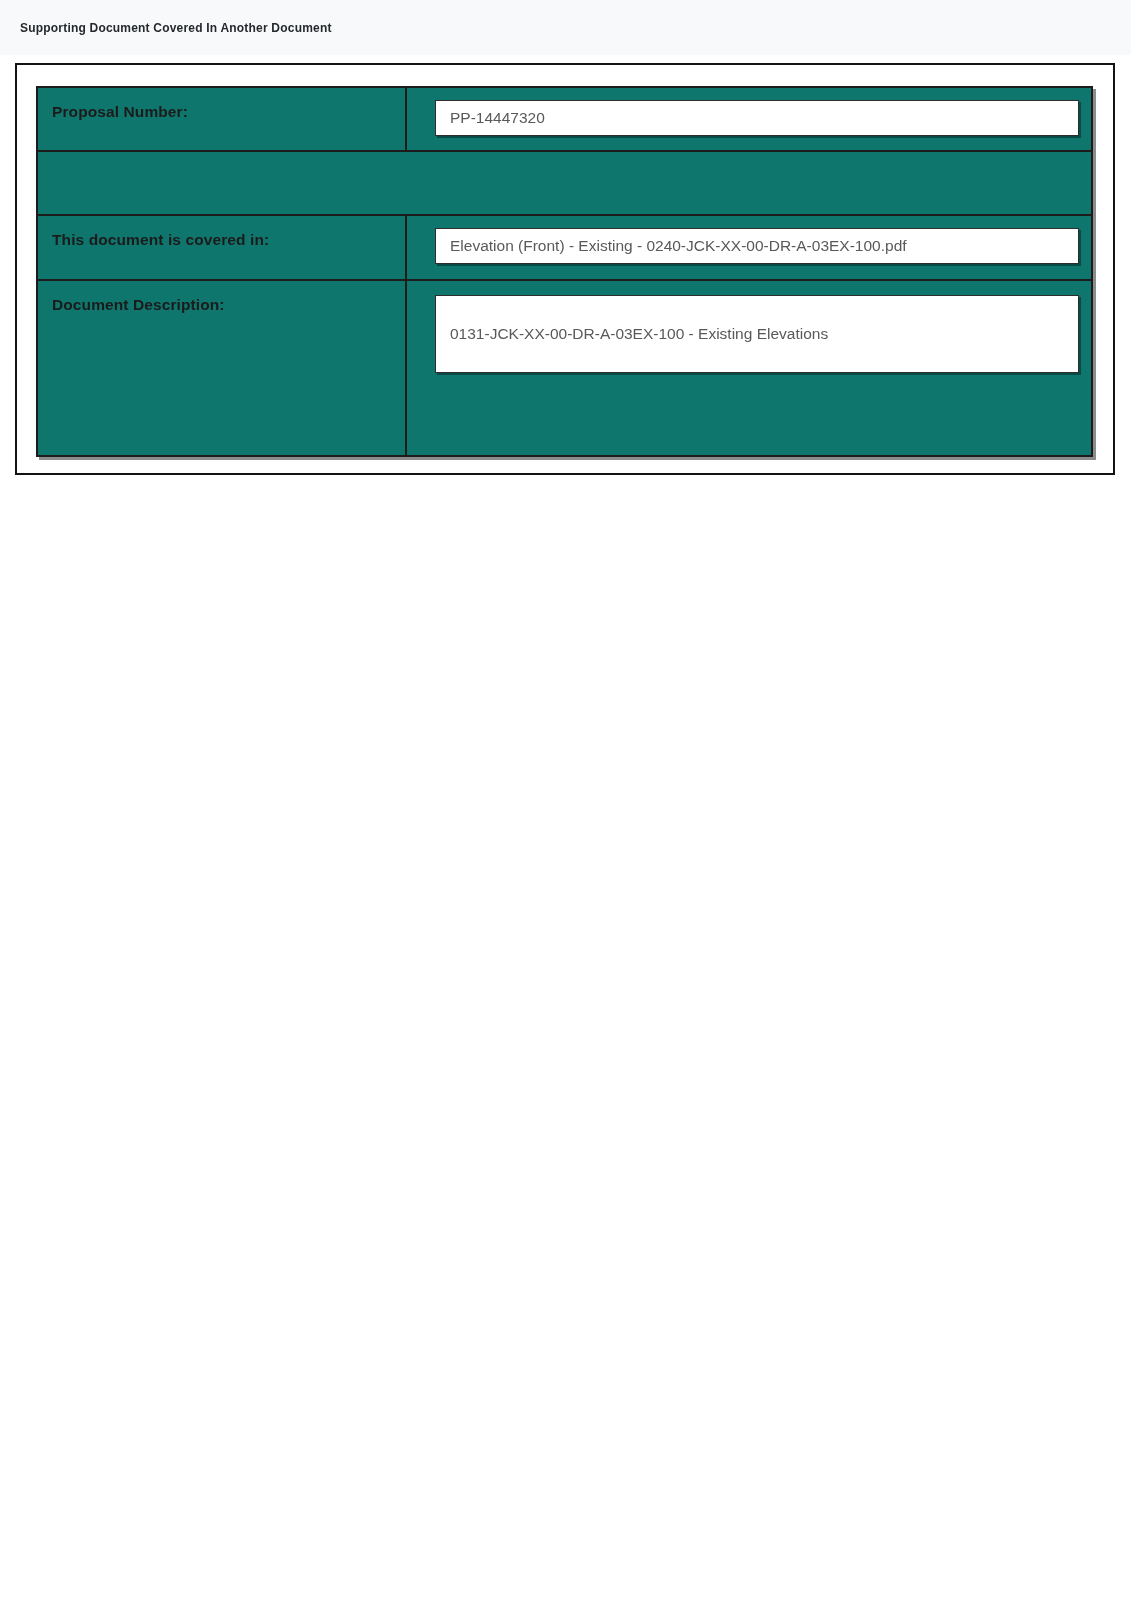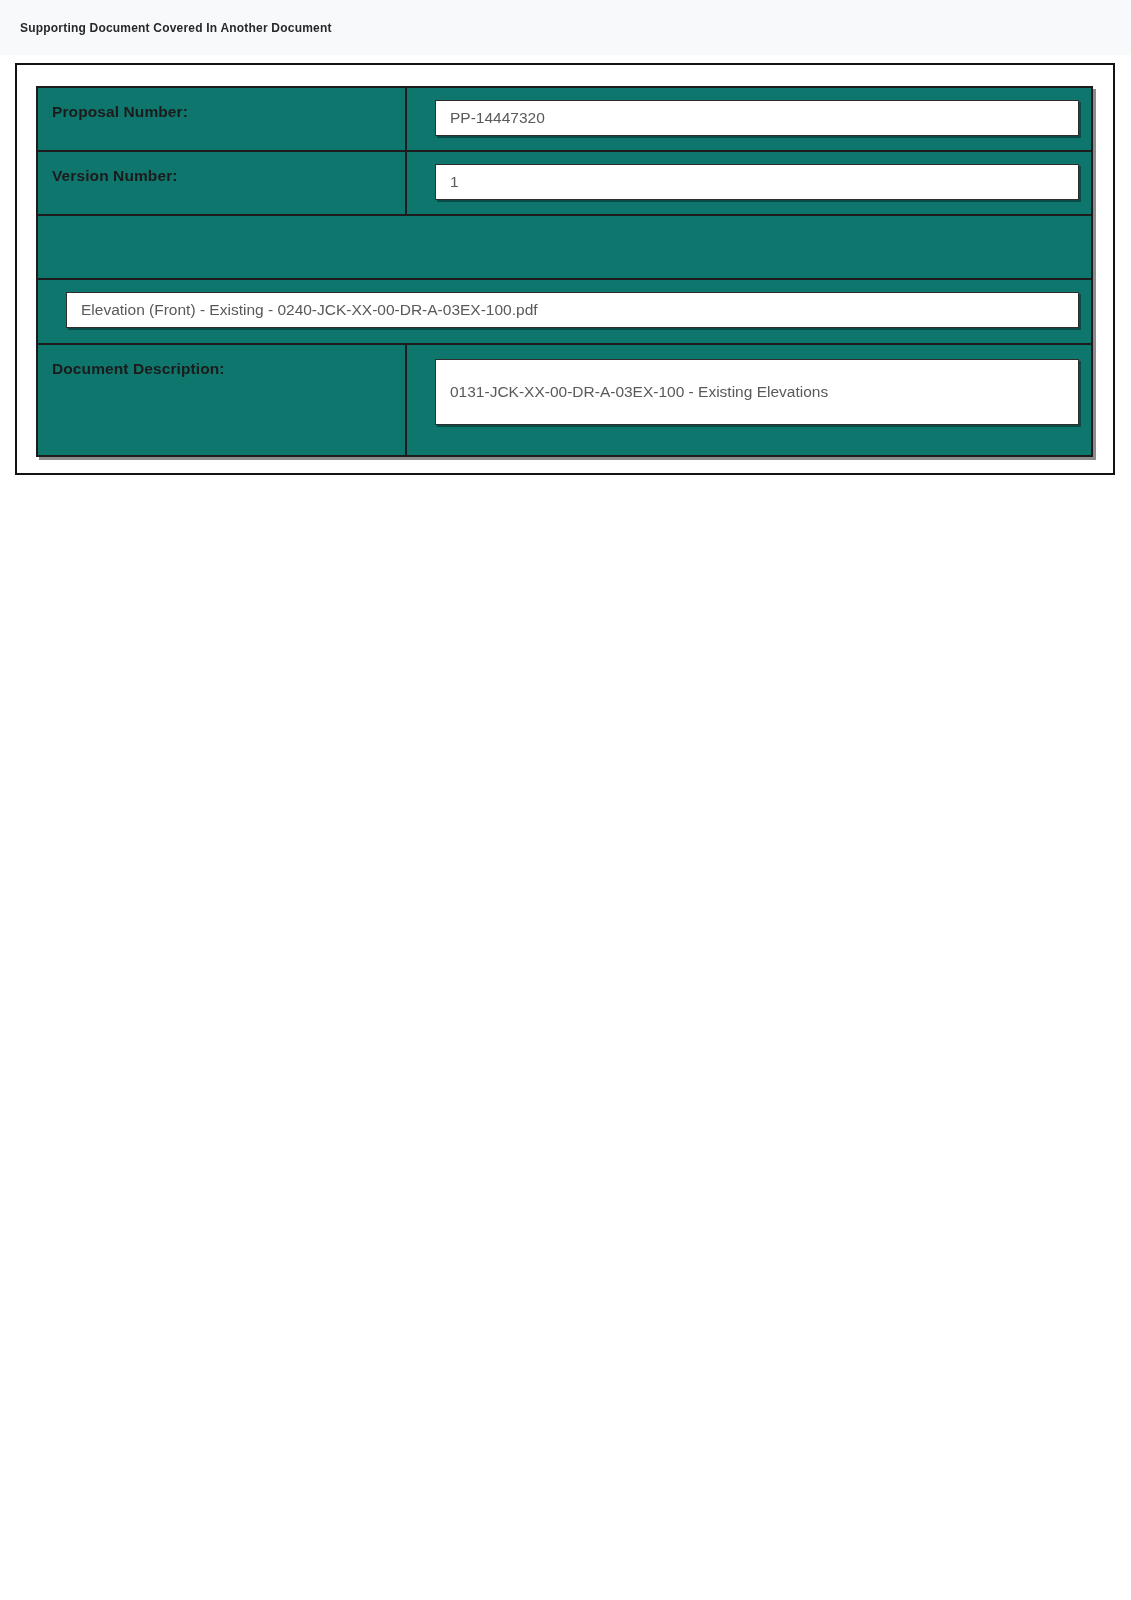--- a/index.html
+++ b/index.html
@@ -84,21 +84,21 @@
     background: #ffffff;
     display: flex;
     align-items: center;
     padding-left: 14px;
     font-size: 15.5px;
     color: #58595b;
     overflow: hidden;
     white-space: nowrap;
   }
   .field-box.multiline {
-    height: 66px;
+    height: 78px;
     margin-top: 2px;
   }
 </style>
 </head>
 <body>
 
 <header class="page-header">
   <h1 class="page-title">Supporting Document Covered In Another Document</h1>
 </header>
 
@@ -107,33 +107,28 @@
 
     <div class="field-row">
       <div class="label-cell">
         <span class="label-text">Proposal Number:</span>
       </div>
       <div class="value-cell">
         <div class="field-box">PP-14447320</div>
       </div>
     </div>
 
-    <div class="field-row">
-      <div class="label-cell">
-        <span class="label-text">Version Number:</span>
-      </div>
-      <div class="value-cell">
-        <div class="field-box">1</div>
-      </div>
-    </div>
 
     <div class="field-row">
     </div>
 
     <div class="field-row row-covered">
+      <div class="label-cell">
+        <span class="label-text">This document is covered in:</span>
+      </div>
       <div class="value-cell">
         <div class="field-box">Elevation (Front) - Existing - 0240-JCK-XX-00-DR-A-03EX-100.pdf</div>
       </div>
     </div>
 
     <div class="field-row row-description">
       <div class="label-cell">
         <span class="label-text">Document Description:</span>
       </div>
       <div class="value-cell">

